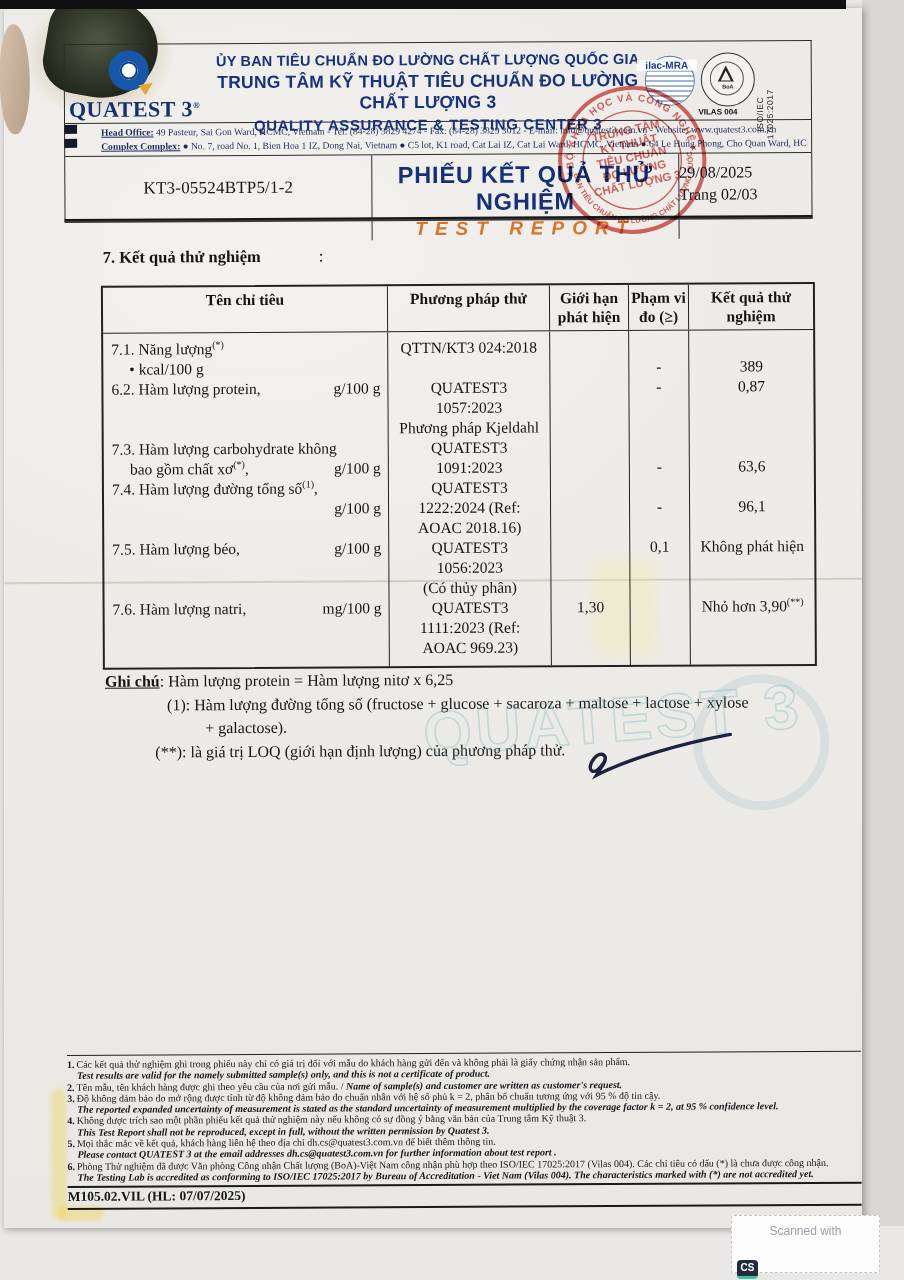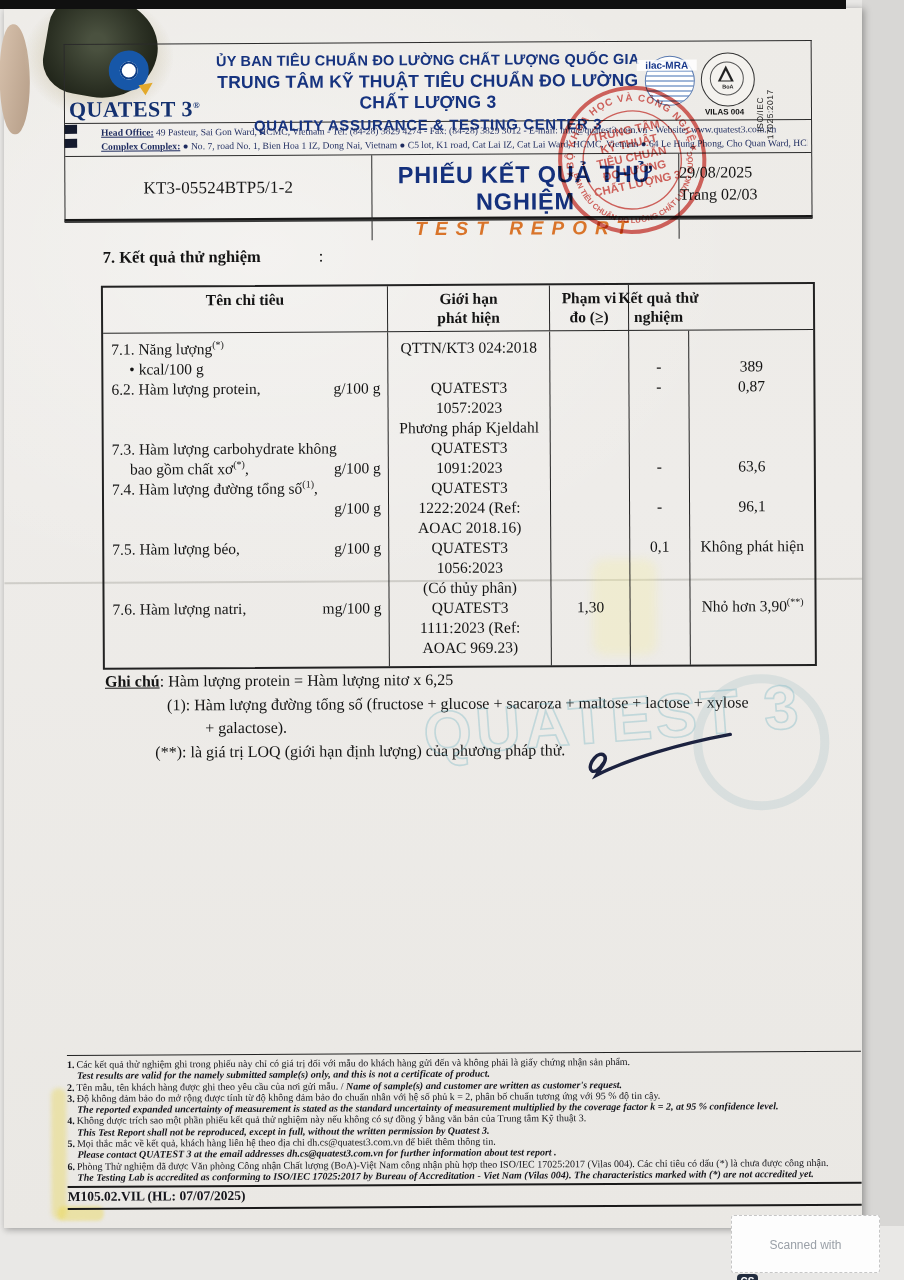--- a/index.html
+++ b/index.html
@@ -66,21 +66,21 @@
     background:rgba(255,255,255,.85);}
   .boa{position:absolute;left:58px;top:11px;width:52px;height:52px;border-radius:50%;
     border:1.6px solid #333;background:#f4f2ee;}
   .boa-inner{position:absolute;left:8px;top:8px;width:32px;height:32px;border-radius:50%;border:1px solid #555;}
   .boa-tri{position:absolute;left:16px;top:12px;width:0;height:0;
     border-left:8px solid transparent;border-right:8px solid transparent;border-bottom:16px solid #222;}
   .boa-tri::after{content:"";position:absolute;left:-5px;top:5px;width:0;height:0;
     border-left:5px solid transparent;border-right:5px solid transparent;border-bottom:10px solid #f4f2ee;}
   .boa-name{position:absolute;left:0;top:30px;width:52px;text-align:center;font-size:5.5px;font-weight:700;color:#222;
     font-family:"Liberation Sans",sans-serif;}
-  .vilas{position:absolute;left:62px;top:66px;width:60px;text-align:left;
+  .vilas{position:absolute;left:45px;top:66px;width:60px;text-align:center;
     font-family:"Liberation Sans",sans-serif;font-weight:800;font-size:8px;color:#111;}
   .isov{position:absolute;left:112px;top:30px;width:86px;font-size:8.5px;color:#222;
     font-family:"Liberation Sans",sans-serif;transform:rotate(-90deg);transform-origin:43px 43px;
     text-align:center;letter-spacing:.5px;}
   .addr{border-top:1.1px solid #2b2b2b;padding:2px 4px 3px 8px;
     font-size:9.6px;line-height:13.5px;color:#1d2a5e;}
   .addr-line{white-space:nowrap;overflow:hidden;}
   .addr-label{text-decoration:underline;font-weight:700;margin-left:28px;}
   .titlerow{display:grid;grid-template-columns:306px 308px 132px;border-top:1.1px solid #2b2b2b;height:62px;}
   .cell-no{text-align:center;padding-top:22px;font-size:17px;color:#171717;letter-spacing:.2px;}
@@ -142,21 +142,21 @@
     white-space:nowrap;overflow:hidden;}
   .fn-en-inline{font-weight:700;font-style:italic;}
   .fcode{margin-top:3px;border-top:2px solid #1a1a1a;border-bottom:2.5px solid #1a1a1a;
     padding:1px 0 3px;font-size:13.5px;font-weight:700;}
   .fcode-hl{}
 
   
   .badge{position:absolute;left:731px;top:1215px;width:149px;height:58px;background:#fdfdfd;
     border:1px dashed #c6c6c6;border-radius:3px;box-sizing:border-box;text-align:center;
     font-family:"Liberation Sans",sans-serif;}
-  .badge-top{margin-top:22px;font-size:12px;color:#9aa0a8;}
+  .badge-top{margin-top:8px;font-size:12px;color:#9aa0a8;}
   .badge-row{margin-top:4px;display:flex;align-items:center;justify-content:center;gap:5px;}
   .cs-ico{display:inline-block;width:21px;height:16px;background:#222c3e;border-bottom:3px solid #38c3a3;
     border-radius:4px;color:#fff;font-weight:800;font-size:10px;line-height:16px;}
   .badge-name{font-size:16.5px;font-weight:700;color:#2b3140;letter-spacing:.2px;margin-top:36px;}
   .badge-name sup{font-size:8px;color:#6a7078;}
 </style>
 </head>
 <body>
 
 <div class="backdrop">
@@ -242,20 +242,23 @@
       </svg>
 
       <div class="sec-head"><span>7. Kết quả thử nghiệm</span><span class="sec-colon">:</span></div>
 
       <div class="rtable">
         <div class="thead">
           <div>
               <div class="tl"><span>Tên chỉ tiêu</span></div>
             </div>
           <div>
+              <div class="tl"><span>Phương pháp thử</span></div>
+            </div>
+          <div>
               <div class="tl"><span>Giới hạn</span></div>
               <div class="tl"><span>phát hiện</span></div>
             </div>
           <div>
               <div class="tl"><span>Phạm vi</span></div>
               <div class="tl"><span>đo (≥)</span></div>
             </div>
           <div>
               <div class="tl"><span>Kết quả thử</span></div>
               <div class="tl"><span>nghiệm</span></div>

